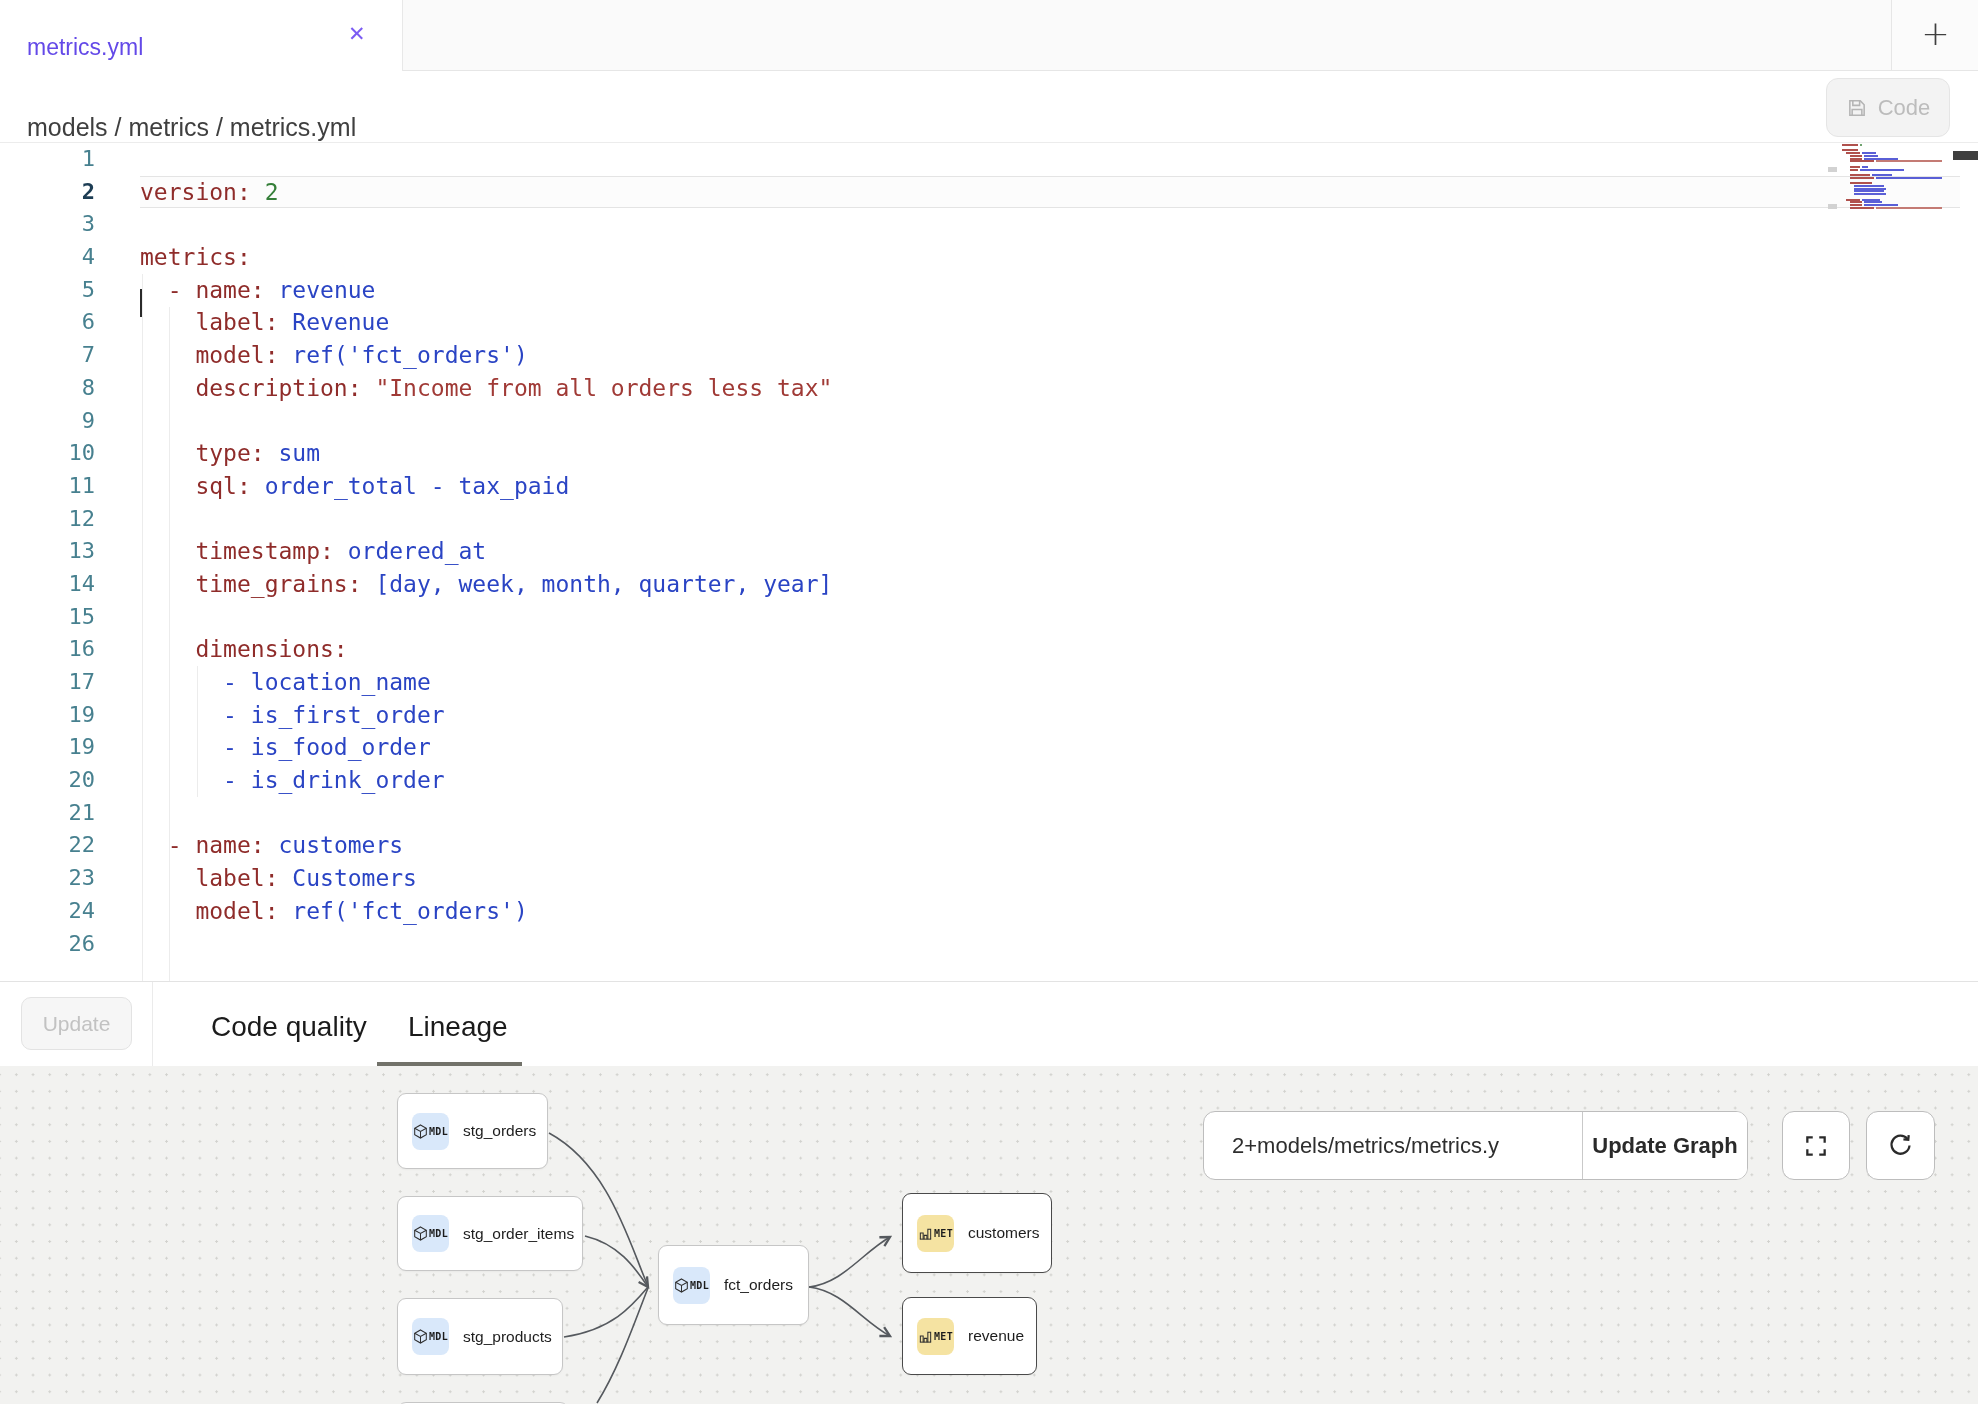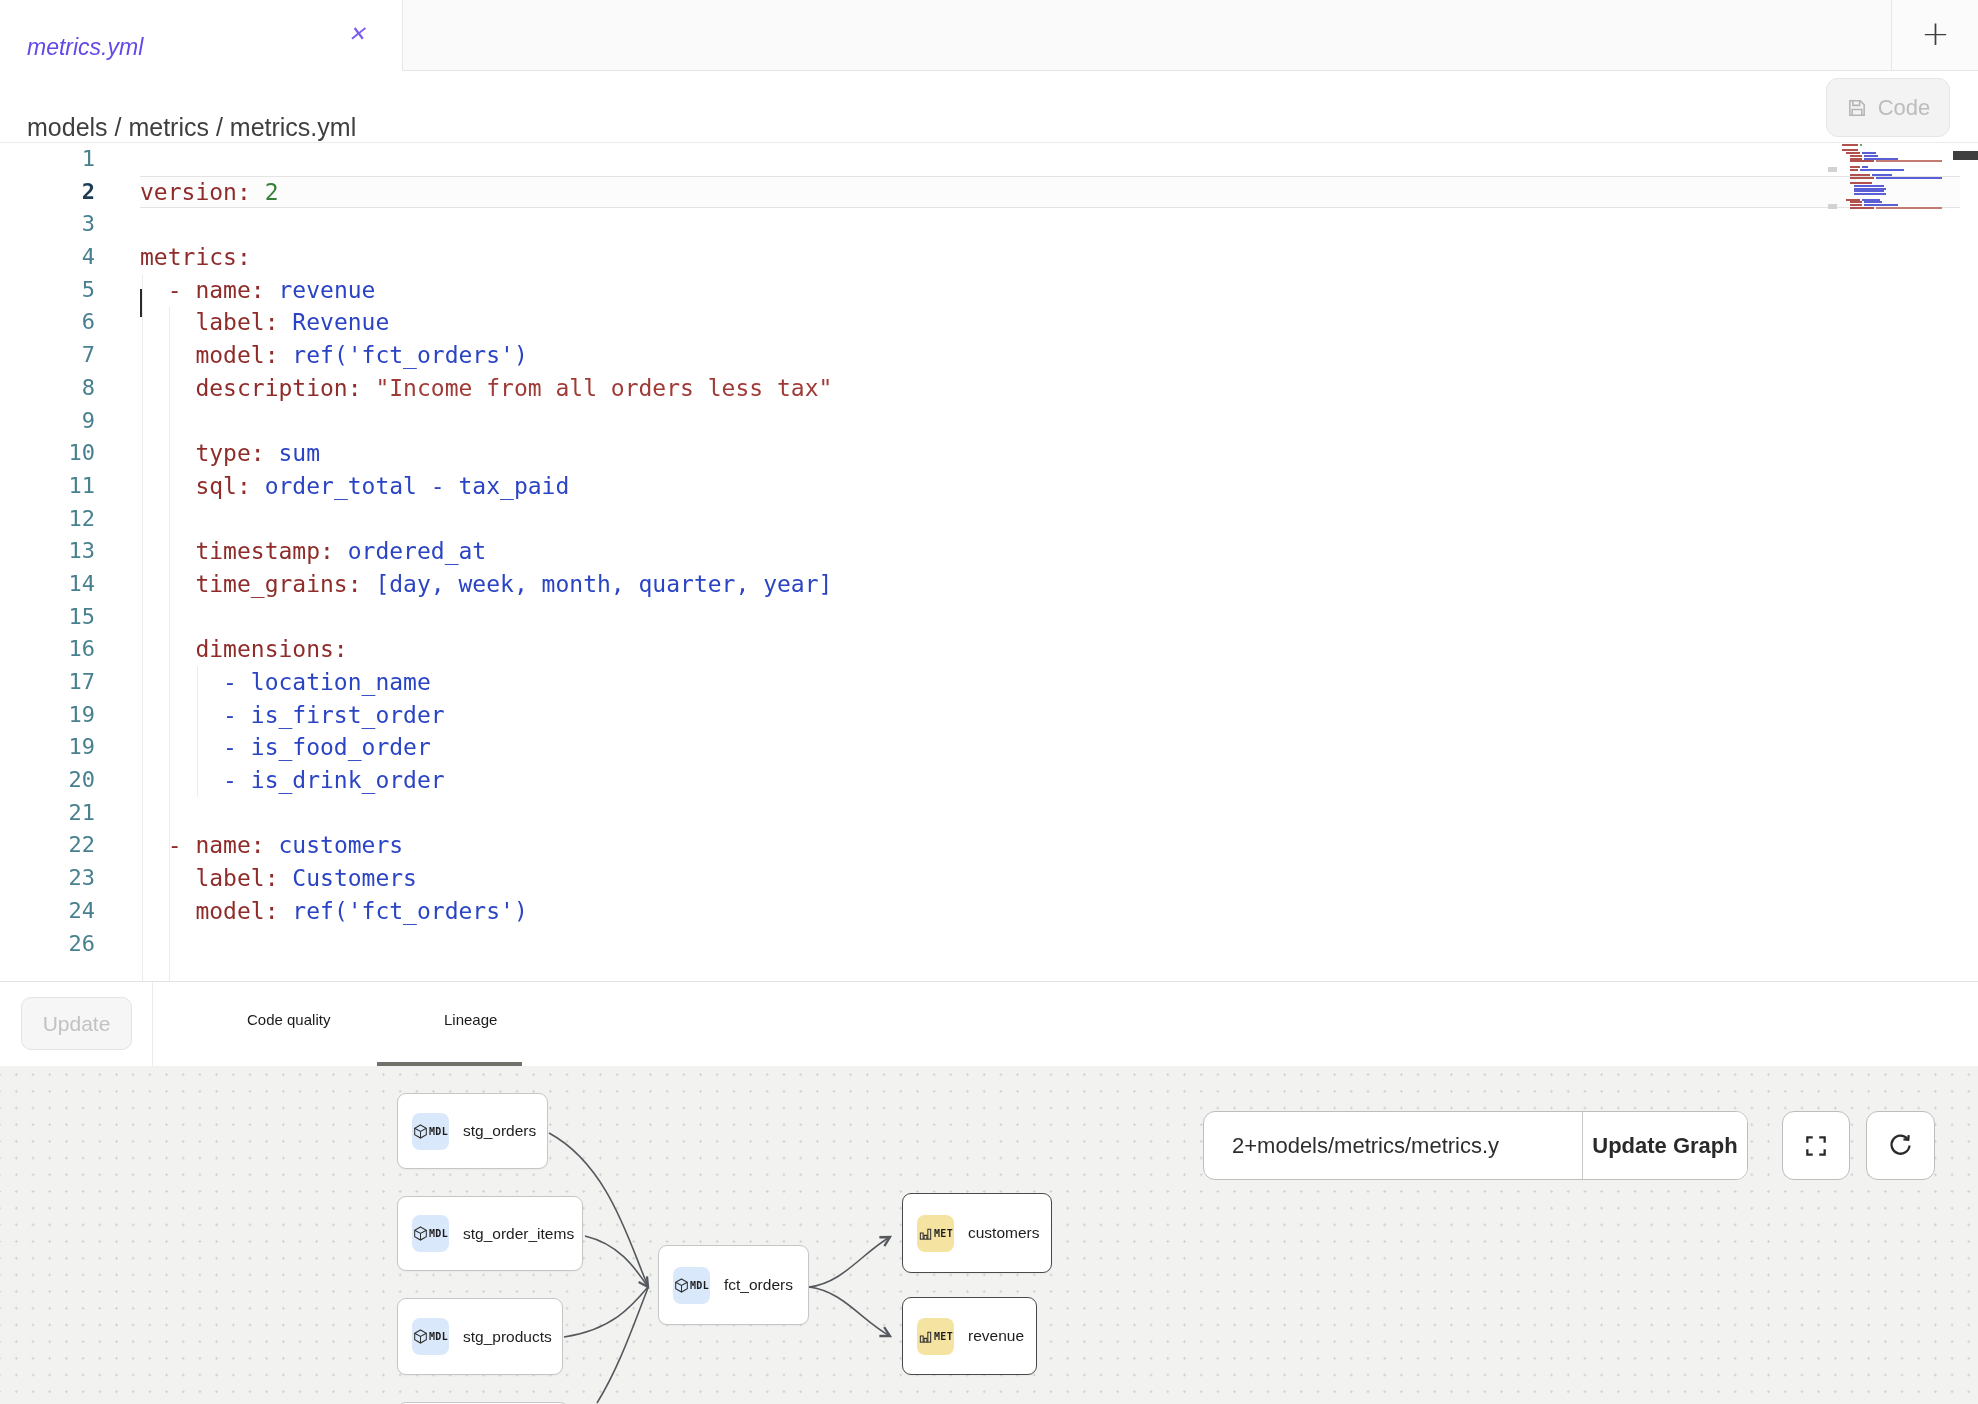--- a/index.html
+++ b/index.html
@@ -2,21 +2,21 @@
 <html><head>
 <meta charset="utf-8">
 <style>
   html,body{margin:0;padding:0;background:#fff;}
   .app{position:relative;width:1978px;height:1404px;overflow:hidden;
        font-family:"Liberation Sans",sans-serif;color:#1f1f1f;background:#fff;}
 
   
   .tabstrip{position:absolute;left:0;top:0;width:1978px;height:71px;}
   .tab-active{position:absolute;left:0;top:0;width:402px;height:71px;background:#fff;
-              border-right:1px solid #e8e8e8;font-style:italic;}
+              border-right:1px solid #e8e8e8;}
   .tab-title{position:absolute;left:27px;top:34px;font-size:23px;font-weight:500;color:#6349e8;}
   .tab-close{position:absolute;left:348px;top:23px;font-size:21px;color:#7b5cf3;cursor:pointer;line-height:1;}
   .tab-rest{position:absolute;left:403px;top:0;width:1488px;height:70px;background:#fafafa;
             border-bottom:1px solid #e6e6e6;}
   .tab-plus-area{position:absolute;left:1891px;top:0;width:87px;height:70px;background:#fbfbfb;
             border-left:1px solid #e6e6e6;border-bottom:1px solid #e6e6e6;}
   .plus{position:absolute;left:50%;top:50%;transform:translate(-50%,-54%);
         font-size:34px;font-weight:200;color:#3f3f3f;font-family:"DejaVu Sans",sans-serif;}
 
   
@@ -54,21 +54,21 @@
   .scroll-dash{position:absolute;left:1953px;top:8px;width:25px;height:9px;background:#3f3f3f;}
   .mm-tick{position:absolute;left:-14px;width:9px;height:5px;background:#d2d2d2;}
 
   
   .toolbar{position:absolute;left:0;top:982px;width:1978px;height:84px;background:#fff;
            border-bottom:1px solid #dcdcdc;}
   .format-btn{position:absolute;left:21px;top:15px;width:109px;height:51px;background:#f6f6f6;
            border:1px solid #e3e3e3;border-radius:10px;color:#c2c2c2;font-size:21px;font-weight:500;
            display:flex;align-items:center;justify-content:center;}
   .tb-divider{position:absolute;left:152px;top:0;bottom:0;width:1px;background:#ebebeb;}
-  .panel-tab{position:absolute;top:29px;font-size:15px;color:#1b1b1b;cursor:pointer;margin-left:36px;}
+  .panel-tab{position:absolute;top:29px;font-size:28px;color:#1b1b1b;cursor:pointer;}
   .tab-cq{left:211px;} .tab-lin{left:408px;}
   .lin-underline{position:absolute;left:377px;top:80px;width:145px;height:4px;background:#72726a;}
   .copilot-btn{position:absolute;left:1728px;top:13px;width:207px;height:52px;background:#f5f5f5;
            border:1px solid #e4e4e4;border-radius:12px;display:flex;align-items:center;
            justify-content:center;gap:10px;color:#a8a8a8;font-size:21px;font-weight:500;}
 
   
   .canvas{position:absolute;left:0;top:1066px;width:1978px;height:338px;background:#f2f2f0;
           background-image:radial-gradient(#d2d2ce 1.3px, transparent 1.3px);
           background-size:16.7px 16.7px;background-position:8px 17px;overflow:hidden;}

